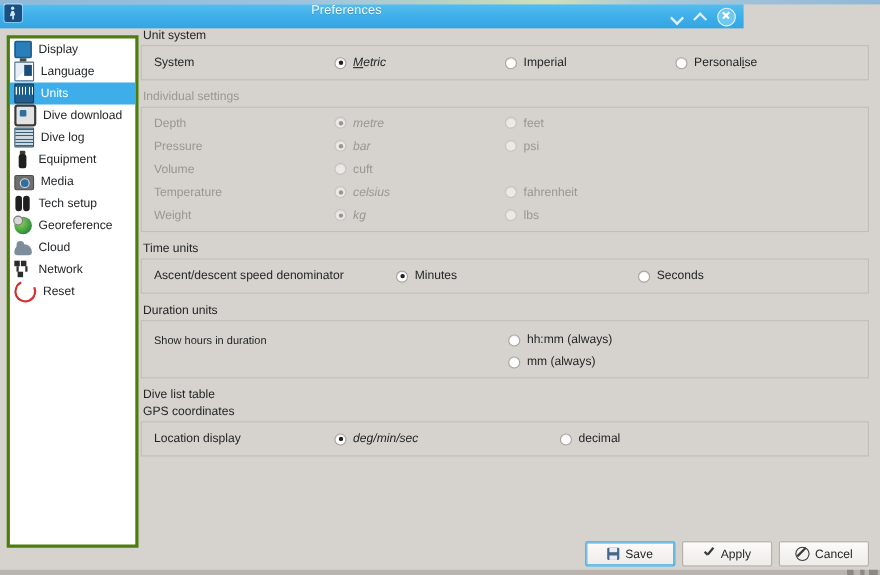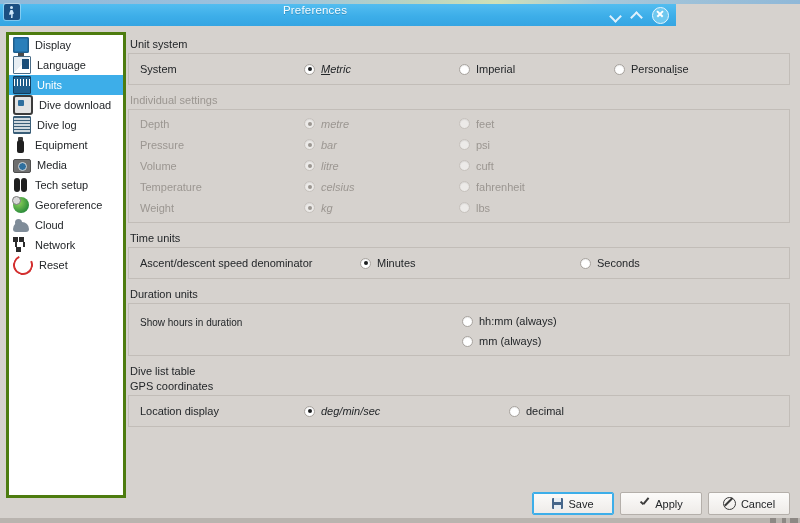--- a/index.html
+++ b/index.html
@@ -103,21 +103,21 @@
   .ico-geo:after{content:"";position:absolute;left:-1px;top:-1px;width:7px;height:7px;border-radius:50%;background:#d8d8d8;border:1px solid #7a7a7a;}
   .ico-cloud{background:#7f8c99;border-radius:7px 7px 3px 3px;height:10px;margin-top:4px;}
   .ico-cloud:before{content:"";position:absolute;left:2px;top:-3px;width:7px;height:7px;border-radius:50%;background:#7f8c99;}
   .ico-network:before{content:"";position:absolute;left:0;top:0;width:5px;height:5px;background:#2b2b2b;
     box-shadow:6px 0 0 #2b2b2b, 3px 10px 0 #2b2b2b;}
   .ico-network:after{content:"";position:absolute;left:2px;top:5px;width:1.5px;height:5px;background:#2b2b2b;
     box-shadow:8px 0 0 #2b2b2b;}
   .ico-reset{border:2px solid #d32f2f;border-radius:50%;border-top-color:transparent;transform:rotate(20deg);}
 
   
-  .pane{position:absolute;left:128px;top:12px;width:662px;height:485px;}
+  .pane{position:absolute;left:128px;top:0;width:662px;height:485px;}
 
   .grp-title{font-size:11px;color:#232629;margin:0 0 2px 2px;line-height:13px;}
   .grp-title.disabled{color:#9b9691;}
   .grp-box{
     border:1px solid #c2bdb8;background:transparent;
     margin-bottom:9px;
   }
   .row{display:flex;align-items:center;height:21px;padding-left:11px;}
   .row-label{width:175px;flex:0 0 auto;font-size:11px;}
   .row-label.disabled{color:#9b9691;}
@@ -290,24 +290,20 @@
             <span class="dot"></span>
             <span>bar</span>
           </label>
           <label class="c radio disabled">
             <span class="dot"></span>
             <span>psi</span>
           </label>
         </div>
         <div class="rowcols">
           <span class="c c-label row-label disabled">Volume</span>
-          <label class="c c-1 radio disabled checked">
-            <span class="dot"></span>
-            <span>litre</span>
-          </label>
           <label class="c radio disabled">
             <span class="dot"></span>
             <span>cuft</span>
           </label>
         </div>
         <div class="rowcols">
           <span class="c c-label row-label disabled">Temperature</span>
           <label class="c c-1 radio disabled checked">
             <span class="dot"></span>
             <span>celsius</span>

